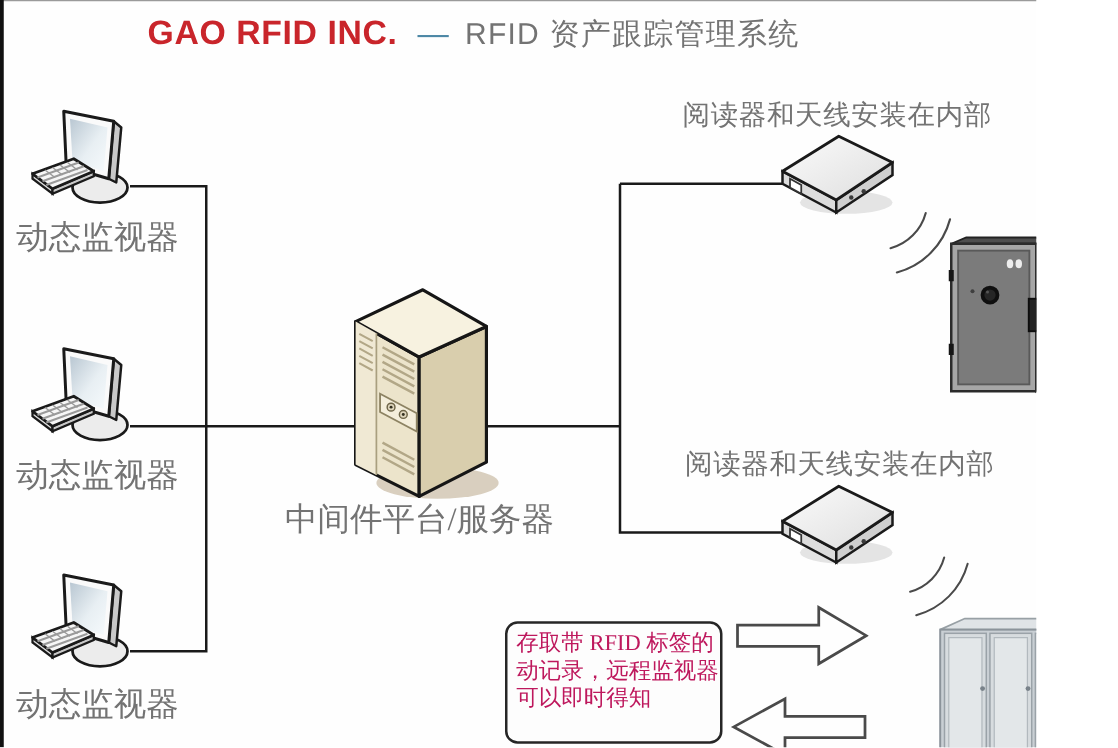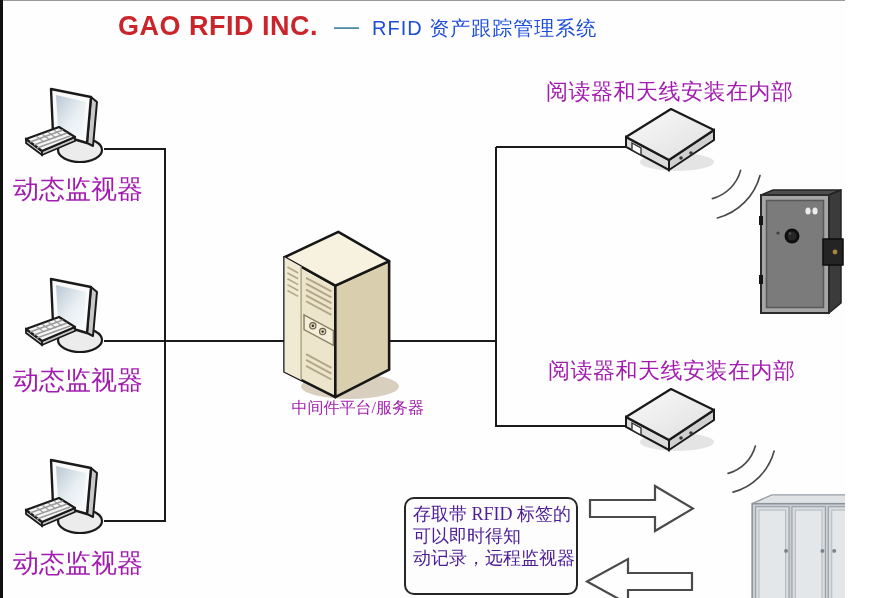--- a/index.html
+++ b/index.html
@@ -1,36 +1,36 @@
 <!DOCTYPE html>
 <html><head>
 <meta charset="utf-8">
 <style>
   html,body{margin:0;padding:0;background:#ffffff;}
   #canvas{position:relative;width:829px;height:598px;background:#fefefe;overflow:hidden;
-          font-family:"Liberation Sans","DejaVu Sans",sans-serif;padding-left:16px;}
+          font-family:"Liberation Sans","DejaVu Sans",sans-serif;}
   .abs{position:absolute;}
   .edge-left{left:0;top:0;width:3px;height:598px;background:#111;}
   .edge-top{left:0;top:0;width:894px;height:1px;background:#9a9a9a;}
   .edge-right{left:890px;top:0;width:1px;height:598px;background:#c2c2c2;}
   
   .title-row{left:118px;top:11px;display:flex;align-items:baseline;white-space:nowrap;}
   .title-company{color:#c9252b;font-weight:bold;font-size:27px;letter-spacing:.5px;}
   .title-sep{color:#4c87a5;font-size:25px;margin:0 13px 0 16px;}
-  .title-system{color:#1d4ed8;font-size:20px;letter-spacing:1px;}
+  .title-system{color:#737373;font-size:24px;letter-spacing:1px;}
   
-  .lbl{font-family:"Liberation Serif","DejaVu Serif",serif;color:#a21caf;white-space:nowrap;}
+  .lbl{font-family:"Liberation Serif","DejaVu Serif",serif;color:#737373;white-space:nowrap;}
   .mon-lbl{font-size:26px;}
-  .srv-lbl{font-size:16px;width:196px;text-align:right;}
+  .srv-lbl{font-size:26px;width:196px;text-align:center;}
   .rdr-lbl{font-size:22px;letter-spacing:.5px;}
   
   .note{left:404px;top:497px;width:174px;height:98px;border:2px solid #262626;border-radius:10px;
         background:#fdfdfd;box-sizing:border-box;padding:4px 0 0 7px;}
   .note div{font-family:"Liberation Serif","DejaVu Serif",serif;font-size:18px;line-height:22px;
-        color:#4c1d95;white-space:nowrap;}
+        color:#be185d;white-space:nowrap;}
   svg{display:block;}
 </style>
 </head>
 <body>
 
 <div id="canvas">
 
   <svg width="0" height="0" style="position:absolute">
     <defs>
       <linearGradient id="scrGrad" x1="0" y1="0" x2="1" y2="1">
@@ -159,22 +159,22 @@
     <rect x="52" y="23.5" width="27" height="92" fill="#e3e7e9" stroke="#b2b9be" stroke-width="1"></rect>
     <rect x="85.5" y="20" width="34" height="96" fill="#d7dcdf" stroke="#9aa2a8" stroke-width="1.2"></rect>
     <rect x="89" y="23.5" width="27" height="92" fill="#e3e7e9" stroke="#b2b9be" stroke-width="1"></rect>
     <circle cx="42.5" cy="65" r="2" fill="#79828a"></circle>
     <circle cx="79.5" cy="65" r="2" fill="#79828a"></circle>
     <circle cx="91.5" cy="65" r="2" fill="#79828a"></circle>
   </svg>
 
   <div class="abs note">
     <div>存取带 RFID 标签的</div>
+    <div>动记录，远程监视器</div>
     <div>可以即时得知</div>
-    <div>动记录，远程监视器</div>
   </div>
 
   <svg class="abs" style="left:588px;top:483px" width="107" height="51" viewBox="0 0 107 51">
     <polygon points="2,17 67,17 67,3 105,25.5 67,48 67,34 2,34" fill="#fefefe" stroke="#4a4a4a" stroke-width="2.2"></polygon>
   </svg>
   <svg class="abs" style="left:584px;top:556px" width="110" height="51" viewBox="0 0 110 51">
     <polygon points="108,17 44,17 44,3 3,25.5 44,48 44,34 108,34" fill="#fefefe" stroke="#4a4a4a" stroke-width="2.2"></polygon>
   </svg>
 
 </div>

